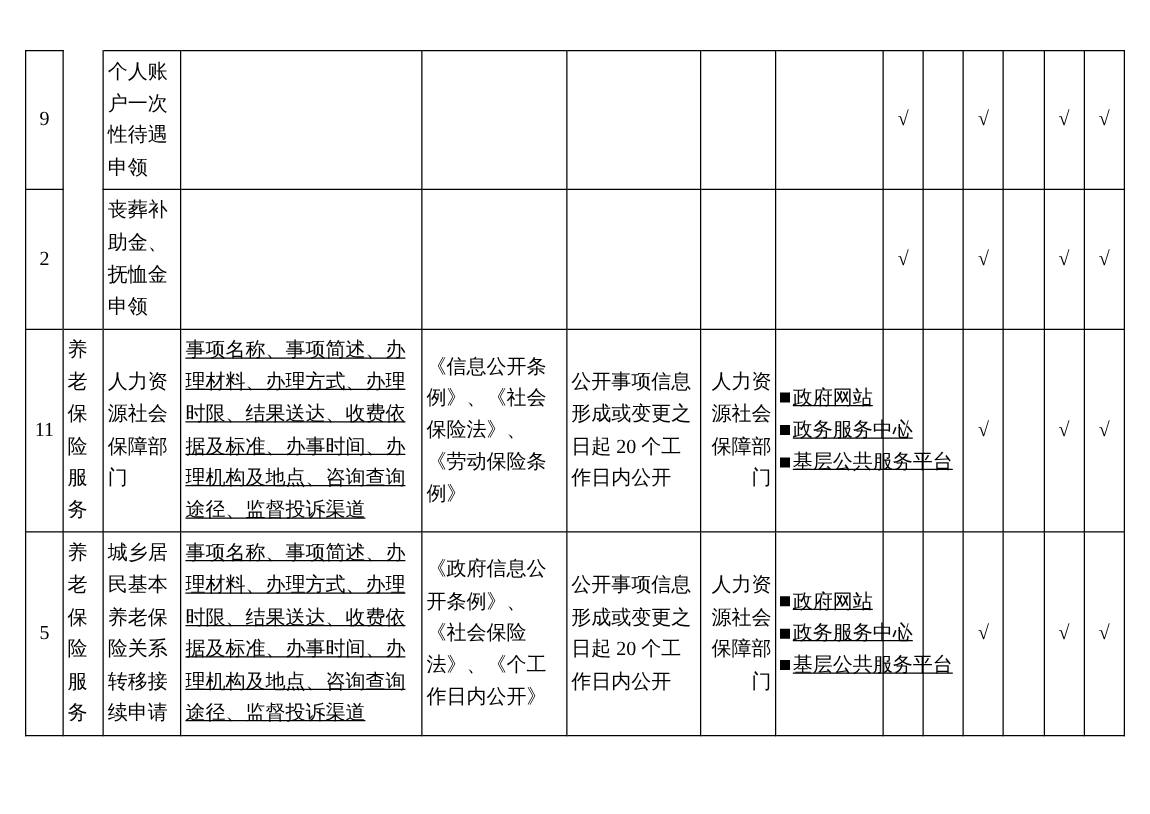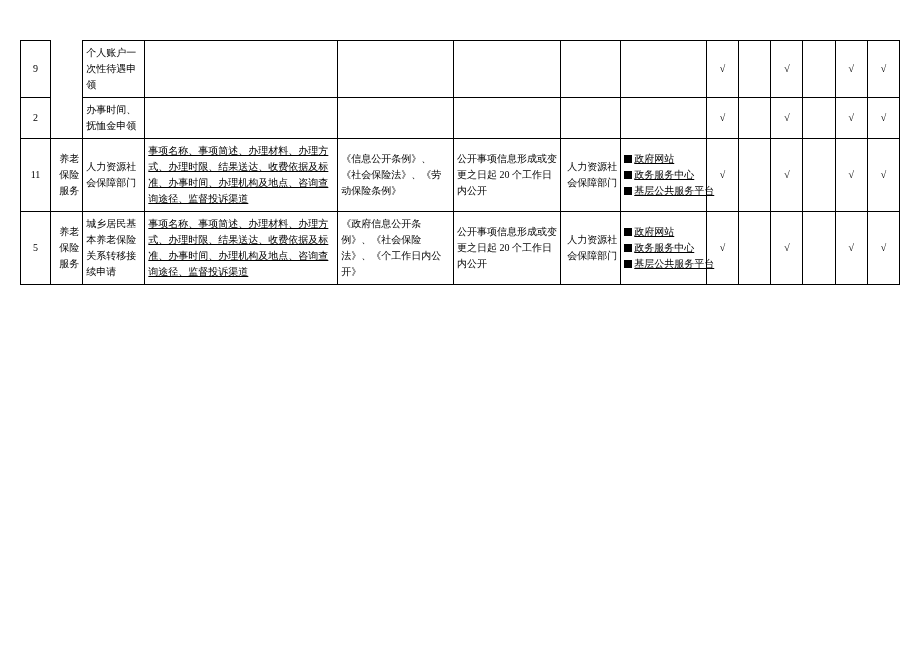--- a/index.html
+++ b/index.html
@@ -9,29 +9,29 @@
       padding: 40px 20px;
       width: 920px;
     }
     table {
       border-collapse: collapse;
       width: 880px;
       table-layout: fixed;
     }
     td {
       border: 1px solid #000;
-      font-size: 10px;
+      font-size: 16px;
       line-height: 1.6;
       padding: 4px 3px;
       vertical-align: middle;
       color: #000;
       word-break: break-all;
     }
     .num  { width: 28px; text-align: center; }
-    .cat  { width: 30px; text-align: right; }
+    .cat  { width: 30px; text-align: left; }
     .item { width: 58px; }
     .cont { width: 180px; text-decoration: underline; }
     .basis{ width: 108px; }
     .time { width: 100px; }
     .subj { width: 56px; text-align: right; }
     .chan { width: 80px; }
     .ck   { width: 30px; text-align: center; }
     .ck2  { width: 30px; text-align: center; }
     .box {
       display: inline-block;
@@ -64,21 +64,21 @@
     <td class="ck">√</td>
     <td class="ck"></td>
     <td class="ck">√</td>
     <td class="ck"></td>
     <td class="ck2">√</td>
     <td class="ck2">√</td>
   </tr>
 
   <tr>
     <td class="num">2</td>
-    <td class="item">办事时间、抚恤金申领</td>
+    <td class="item">丧葬补助金、抚恤金申领</td>
     <td class="cont"></td>
     <td class="basis"></td>
     <td class="time"></td>
     <td class="subj"></td>
     <td class="chan"></td>
     <td class="ck">√</td>
     <td class="ck"></td>
     <td class="ck">√</td>
     <td class="ck"></td>
     <td class="ck2">√</td>

